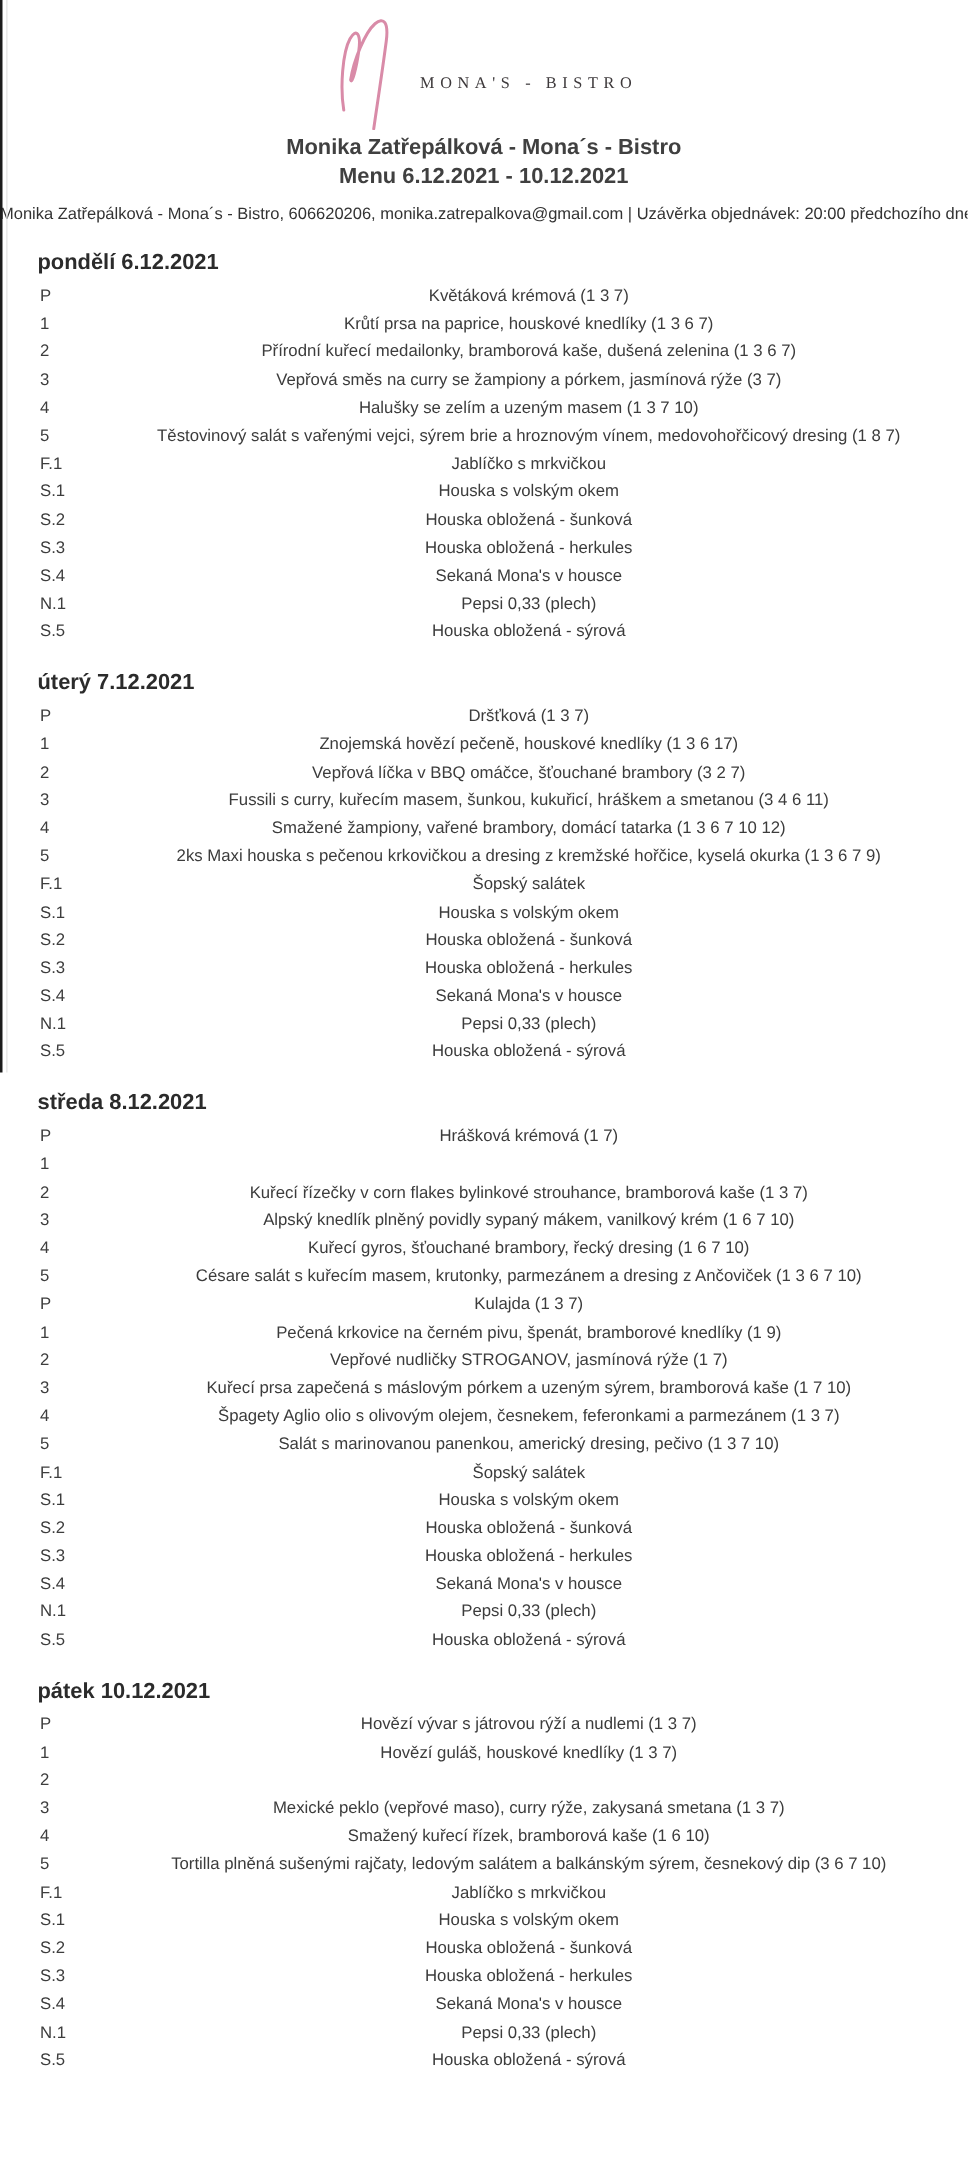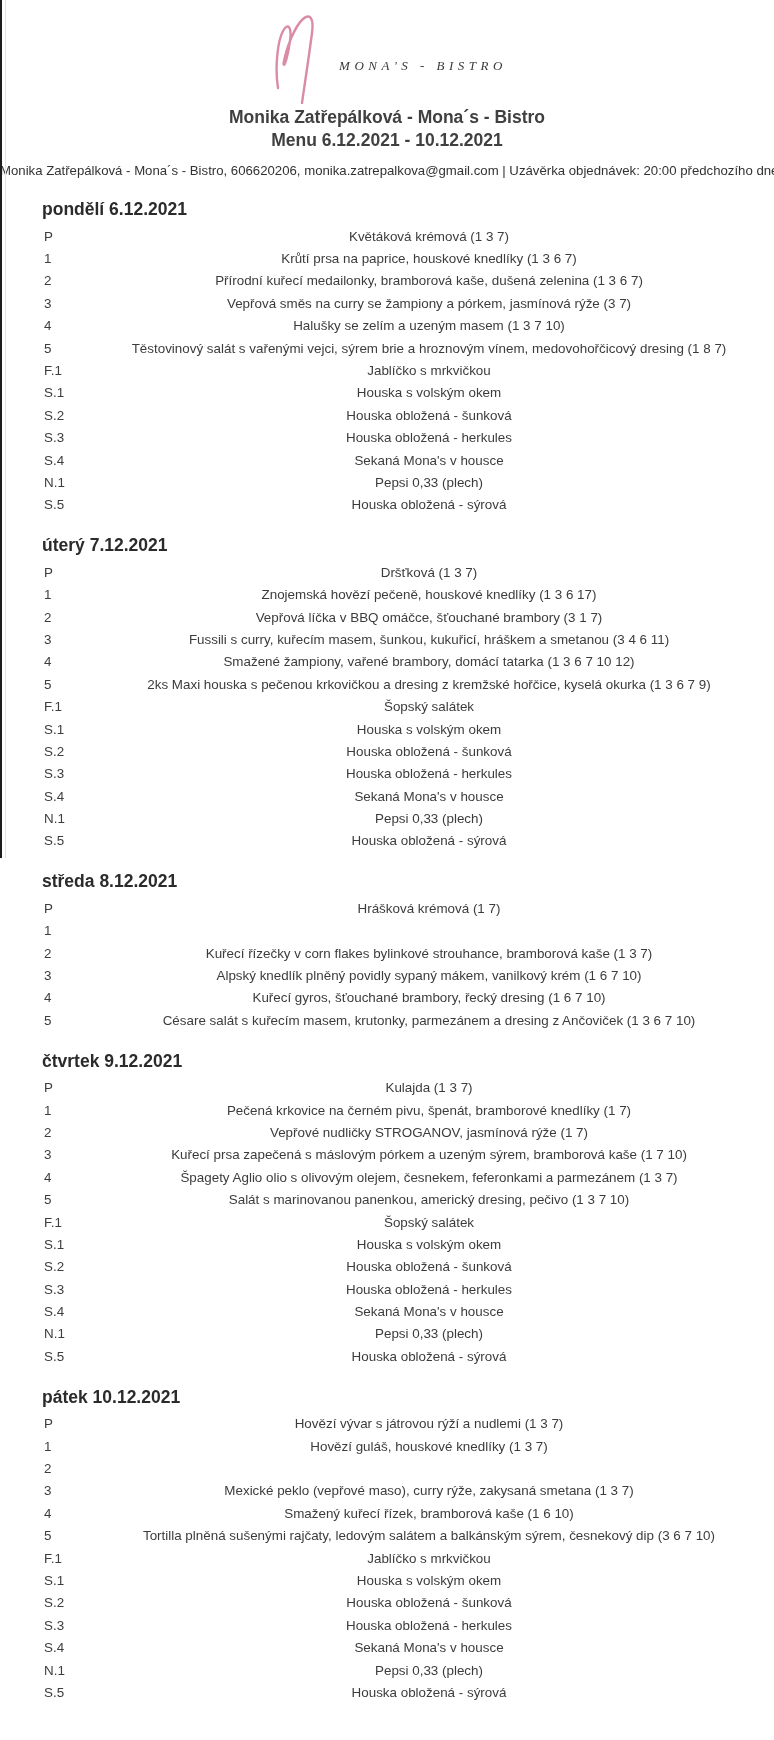--- a/index.html
+++ b/index.html
@@ -31,40 +31,39 @@
     gap: 14px;
   }
   .monogram-svg { display: block; }
   .wordmark {
     font-family: "Liberation Serif", serif;
     font-size: 13px;
     letter-spacing: 4.5px;
     color: #3d393b;
     margin-top: 20px;
     white-space: nowrap;
-    font-style: italic;
   }
   .title, .subtitle {
     text-align: center;
     font-weight: bold;
     font-size: 17.5px;
     line-height: 23px;
     color: #404040;
   }
   .title { margin-top: 4px; }
   .contact {
     margin-top: 10px;
     text-align: center;
     font-size: 13.2px;
     line-height: 18px;
     color: #333333;
     white-space: nowrap;
   }
   .menu {
-    padding-left: 42px;
+    padding-left: 30px;
     padding-right: 16px;
   }
   .day-title {
     font-weight: bold;
     font-size: 17.5px;
     line-height: 22px;
     color: #2b2b2b;
     margin: 18px 0 5px 0;
   }
   .menu-row {
@@ -167,21 +166,21 @@
         <div class="menu-row">
     <div class="row-code">P</div>
     <div class="row-item">Dršťková (1 3 7)</div>
   </div>
         <div class="menu-row">
     <div class="row-code">1</div>
     <div class="row-item">Znojemská hovězí pečeně, houskové knedlíky (1 3 6 17)</div>
   </div>
         <div class="menu-row">
     <div class="row-code">2</div>
-    <div class="row-item">Vepřová líčka v BBQ omáčce, šťouchané brambory (3 1 7)</div>
+    <div class="row-item">Vepřová líčka v BBQ omáčce, šťouchané brambory (3 2 7)</div>
   </div>
         <div class="menu-row">
     <div class="row-code">3</div>
     <div class="row-item">Fussili s curry, kuřecím masem, šunkou, kukuřicí, hráškem a smetanou (3 4 6 11)</div>
   </div>
         <div class="menu-row">
     <div class="row-code">4</div>
     <div class="row-item">Smažené žampiony, vařené brambory, domácí tatarka (1 3 6 7 10 12)</div>
   </div>
         <div class="menu-row">
@@ -240,29 +239,28 @@
     <div class="row-code">4</div>
     <div class="row-item">Kuřecí gyros, šťouchané brambory, řecký dresing (1 6 7 10)</div>
   </div>
         <div class="menu-row">
     <div class="row-code">5</div>
     <div class="row-item">Césare salát s kuřecím masem, krutonky, parmezánem a dresing z Ančoviček (1 3 6 7 10)</div>
   </div>
       </div>
   </div>
     <div class="day-section">
-    <div class="day-title">čtvrtek 9.12.2021</div>
     <div class="day-rows">
         <div class="menu-row">
     <div class="row-code">P</div>
     <div class="row-item">Kulajda (1 3 7)</div>
   </div>
         <div class="menu-row">
     <div class="row-code">1</div>
-    <div class="row-item">Pečená krkovice na černém pivu, špenát, bramborové knedlíky (1 7)</div>
+    <div class="row-item">Pečená krkovice na černém pivu, špenát, bramborové knedlíky (1 9)</div>
   </div>
         <div class="menu-row">
     <div class="row-code">2</div>
     <div class="row-item">Vepřové nudličky STROGANOV, jasmínová rýže (1 7)</div>
   </div>
         <div class="menu-row">
     <div class="row-code">3</div>
     <div class="row-item">Kuřecí prsa zapečená s máslovým pórkem a uzeným sýrem, bramborová kaše (1 7 10)</div>
   </div>
         <div class="menu-row">

